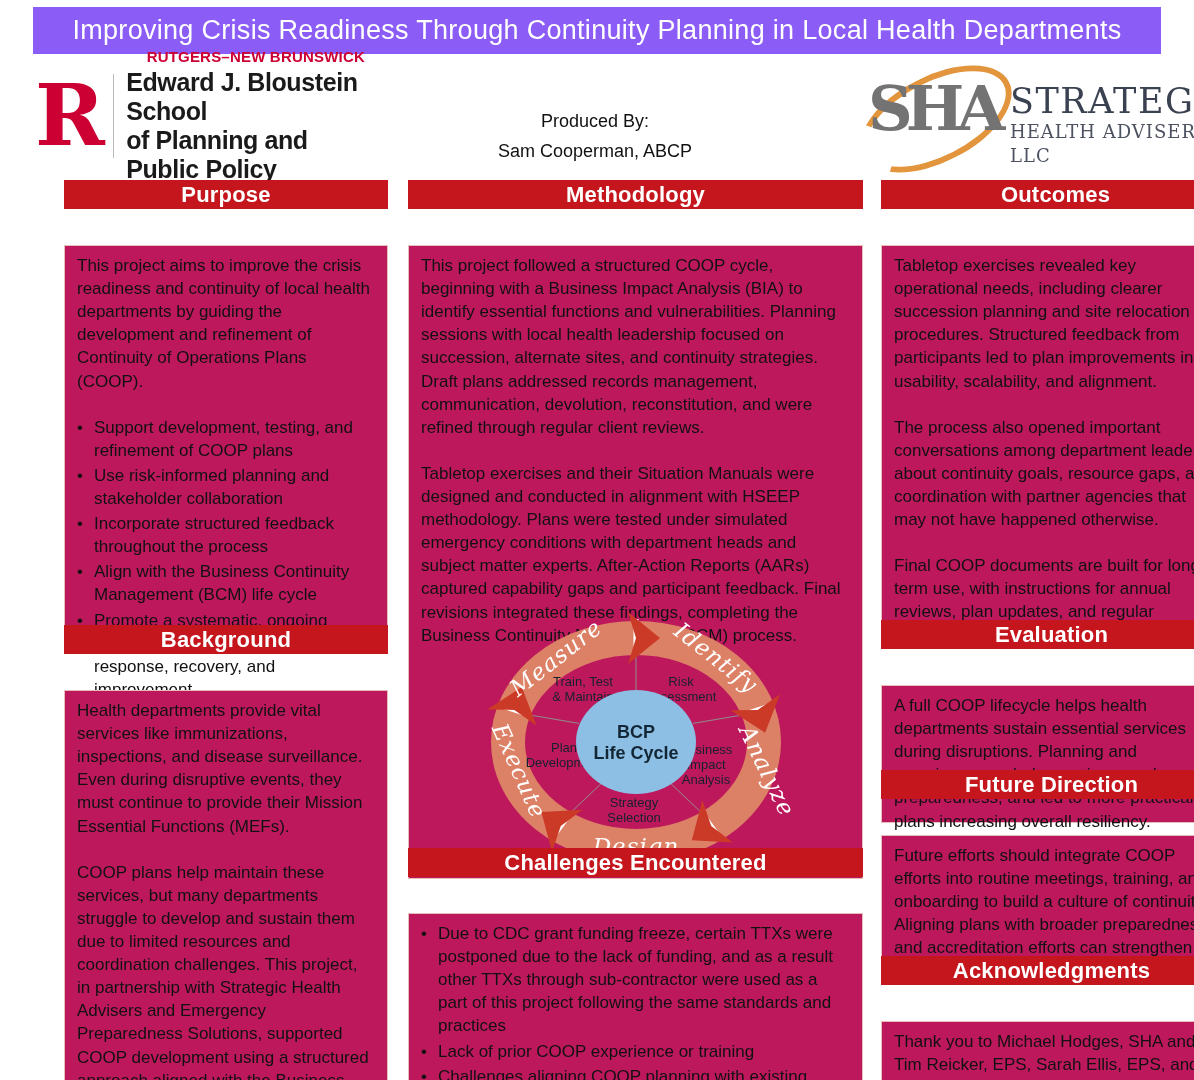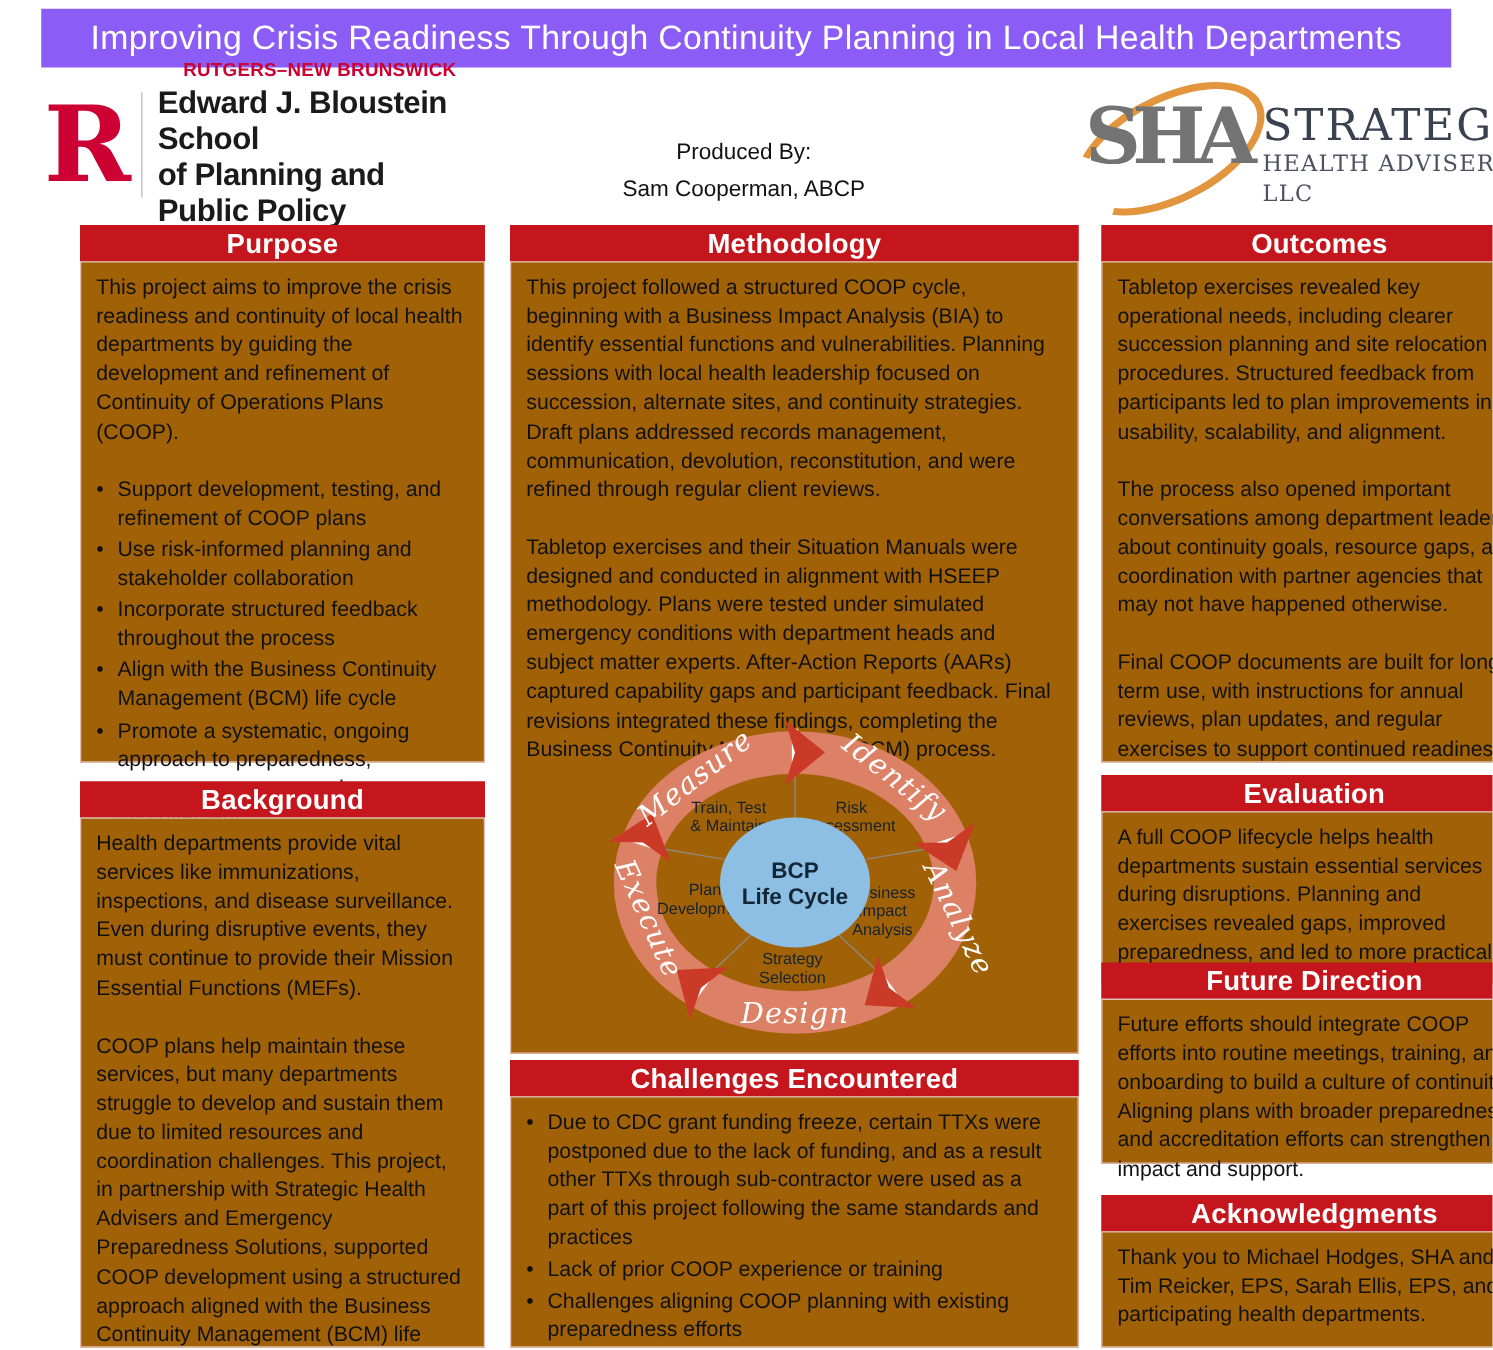--- a/index.html
+++ b/index.html
@@ -35,22 +35,22 @@
   .sha-names{position:absolute;left:158px;top:14px;font-family:"DejaVu Serif",serif;color:#3A4150;}
   .sha-name1{font-size:35px;line-height:38px;letter-spacing:1.5px;}
   .sha-name2{font-size:18px;line-height:24px;letter-spacing:1px;color:#4c5260;}
   
   .panel{position:absolute;padding-left:36px;}
   .panel-header{
     background:#C4161C;color:#fff;text-align:center;height:29px;line-height:29px;
     font-size:22px;font-weight:600;letter-spacing:.2px;
   }
   .panel-body{
-    border:1px solid #E5BDBA;background:#a16207;box-sizing:border-box;
-    padding:8px 12px;font-size:17px;line-height:1.36;position:relative;
+    border:1px solid #E5BDBA;background:#be185d;box-sizing:border-box;
+    padding:8px 12px;font-size:17px;line-height:1.36;position:relative;margin-top:36px;
   }
   .panel-body p{margin:0 0 23px 0;}
   .panel-body p:last-child{margin-bottom:0;}
   .bullet{display:flex;margin-bottom:2px;}
   .bullet .dot{flex:none;width:17px;text-align:left;}
   #sec-purpose{left:28px;top:180px;width:324px;}
   #purpose-body{height:401px;}
   #sec-background{left:28px;top:625px;width:324px;}
   #background-body{height:424px;}
   #sec-methodology{left:372px;top:180px;width:455px;}

